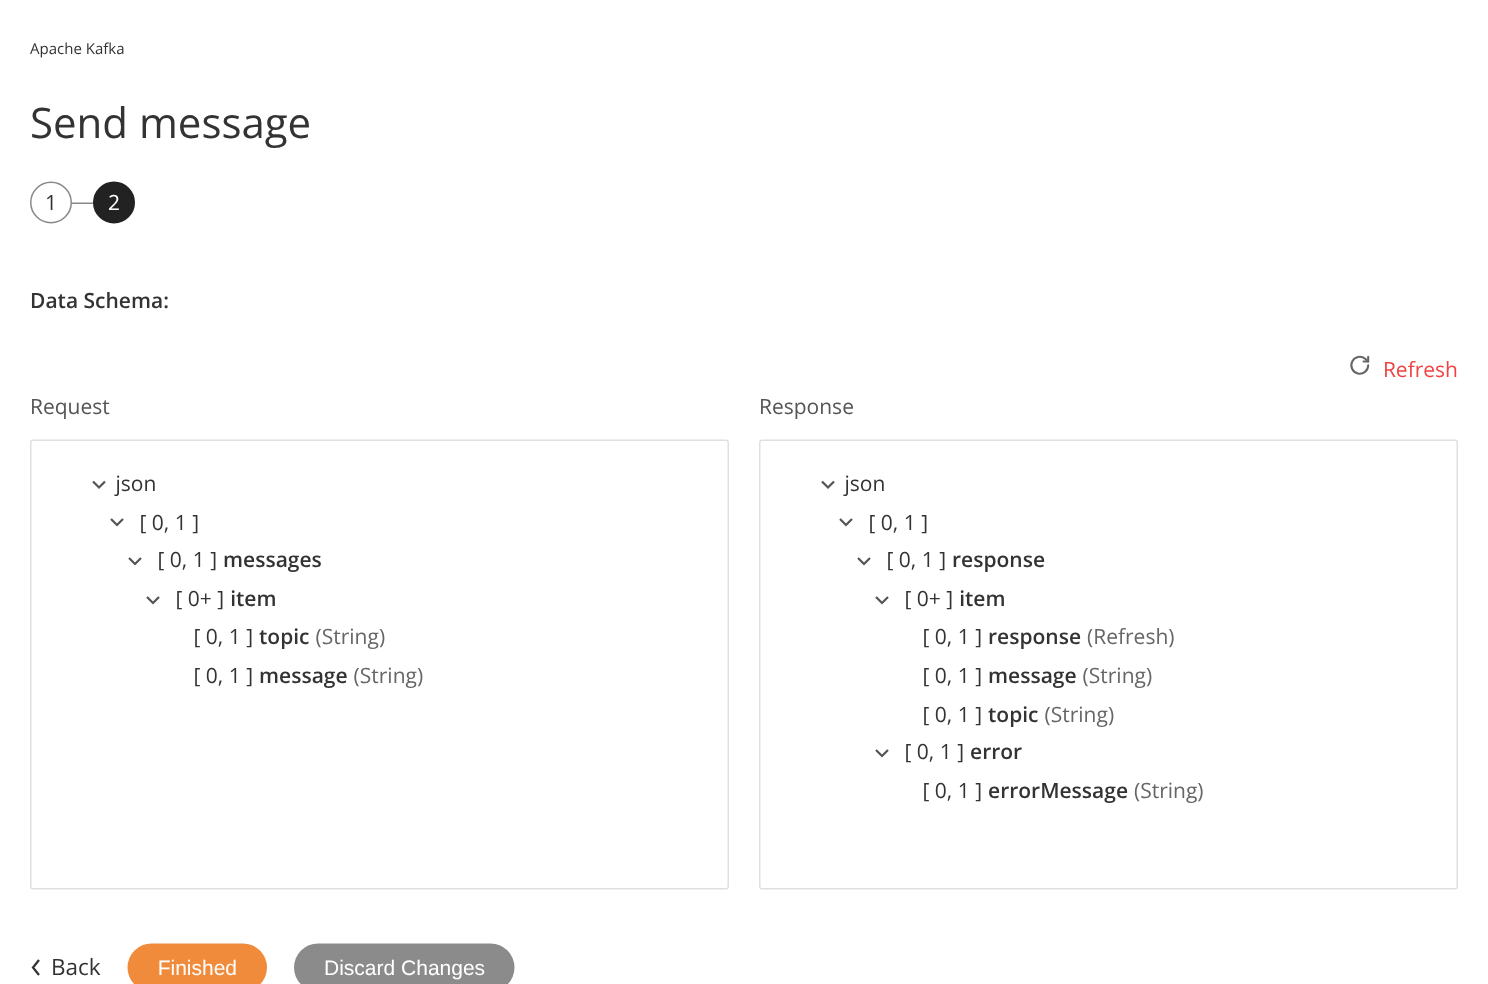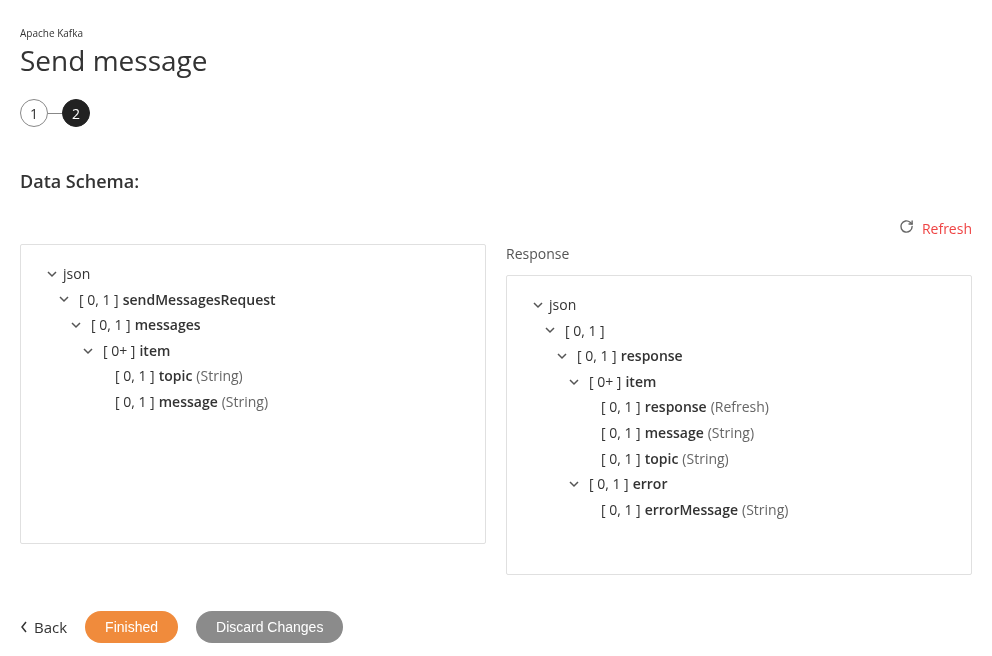--- a/index.html
+++ b/index.html
@@ -14,20 +14,21 @@
     .breadcrumb {
       font-size: 10px;
       color: #333;
       cursor: pointer;
       display: inline-block;
     }
     .page-title {
       font-size: 28px;
       font-weight: 400;
       color: #333;
+      margin-top: 22px;
     }
     .stepper {
       display: flex;
       align-items: center;
       margin-top: 20px;
     }
     .step {
       width: 28px;
       height: 28px;
       border-radius: 50%;
@@ -47,21 +48,21 @@
       color: #fff;
       border: 1px solid #222;
       font-weight: 500;
     }
     .step-connector {
       width: 14px;
       height: 1px;
       background: #888;
     }
     .section-heading {
-      font-size: 18px;
+      font-size: 14px;
       font-weight: 600;
       color: #333;
       margin-top: 42px;
     }
     .refresh-row {
       display: flex;
       justify-content: flex-end;
       align-items: center;
       margin-top: 26px;
       margin-bottom: 6px;
@@ -88,21 +89,21 @@
     }
     .col-label {
       font-size: 14px;
       color: #555;
       margin-bottom: 12px;
     }
     .panel {
       border: 1px solid #e0e0e0;
       border-radius: 2px;
       background: #fff;
-      padding: 16px 14px 18px 2px;
+      padding: 16px 14px 18px 16px;
       min-height: 300px;
     }
     .tree-node {
       display: flex;
       align-items: center;
       gap: 4px;
       line-height: 1.4;
       font-size: 14px;
       color: #333;
       padding: 3px 0;
@@ -177,39 +178,39 @@
           <path d="M21 3v5h-5"></path>
         </svg>
     </span>
     <span>Refresh</span>
   </div>
 </div>
 
 <div class="columns">
 
   <div class="col">
+    <div class="col-label">Request</div>
     <div class="panel">
 
       <div class="tree-node indent-0">
         <span class="chev">
             <svg viewBox="0 0 10 10">
               <path d="M1 3 L5 7 L9 3" fill="none" stroke="#555" stroke-width="1.5"></path>
             </svg>
           </span>
         <span>json</span>
       </div>
 
       <div class="tree-node indent-1">
         <span class="chev">
             <svg viewBox="0 0 10 10">
               <path d="M1 3 L5 7 L9 3" fill="none" stroke="#555" stroke-width="1.5"></path>
             </svg>
           </span>
         <span class="card">[ 0, 1 ]</span>
-        <span class="name">sendMessagesRequest</span>
       </div>
 
       <div class="tree-node indent-2">
         <span class="chev">
             <svg viewBox="0 0 10 10">
               <path d="M1 3 L5 7 L9 3" fill="none" stroke="#555" stroke-width="1.5"></path>
             </svg>
           </span>
         <span class="card">[ 0, 1 ]</span>
         <span class="name">messages</span>

